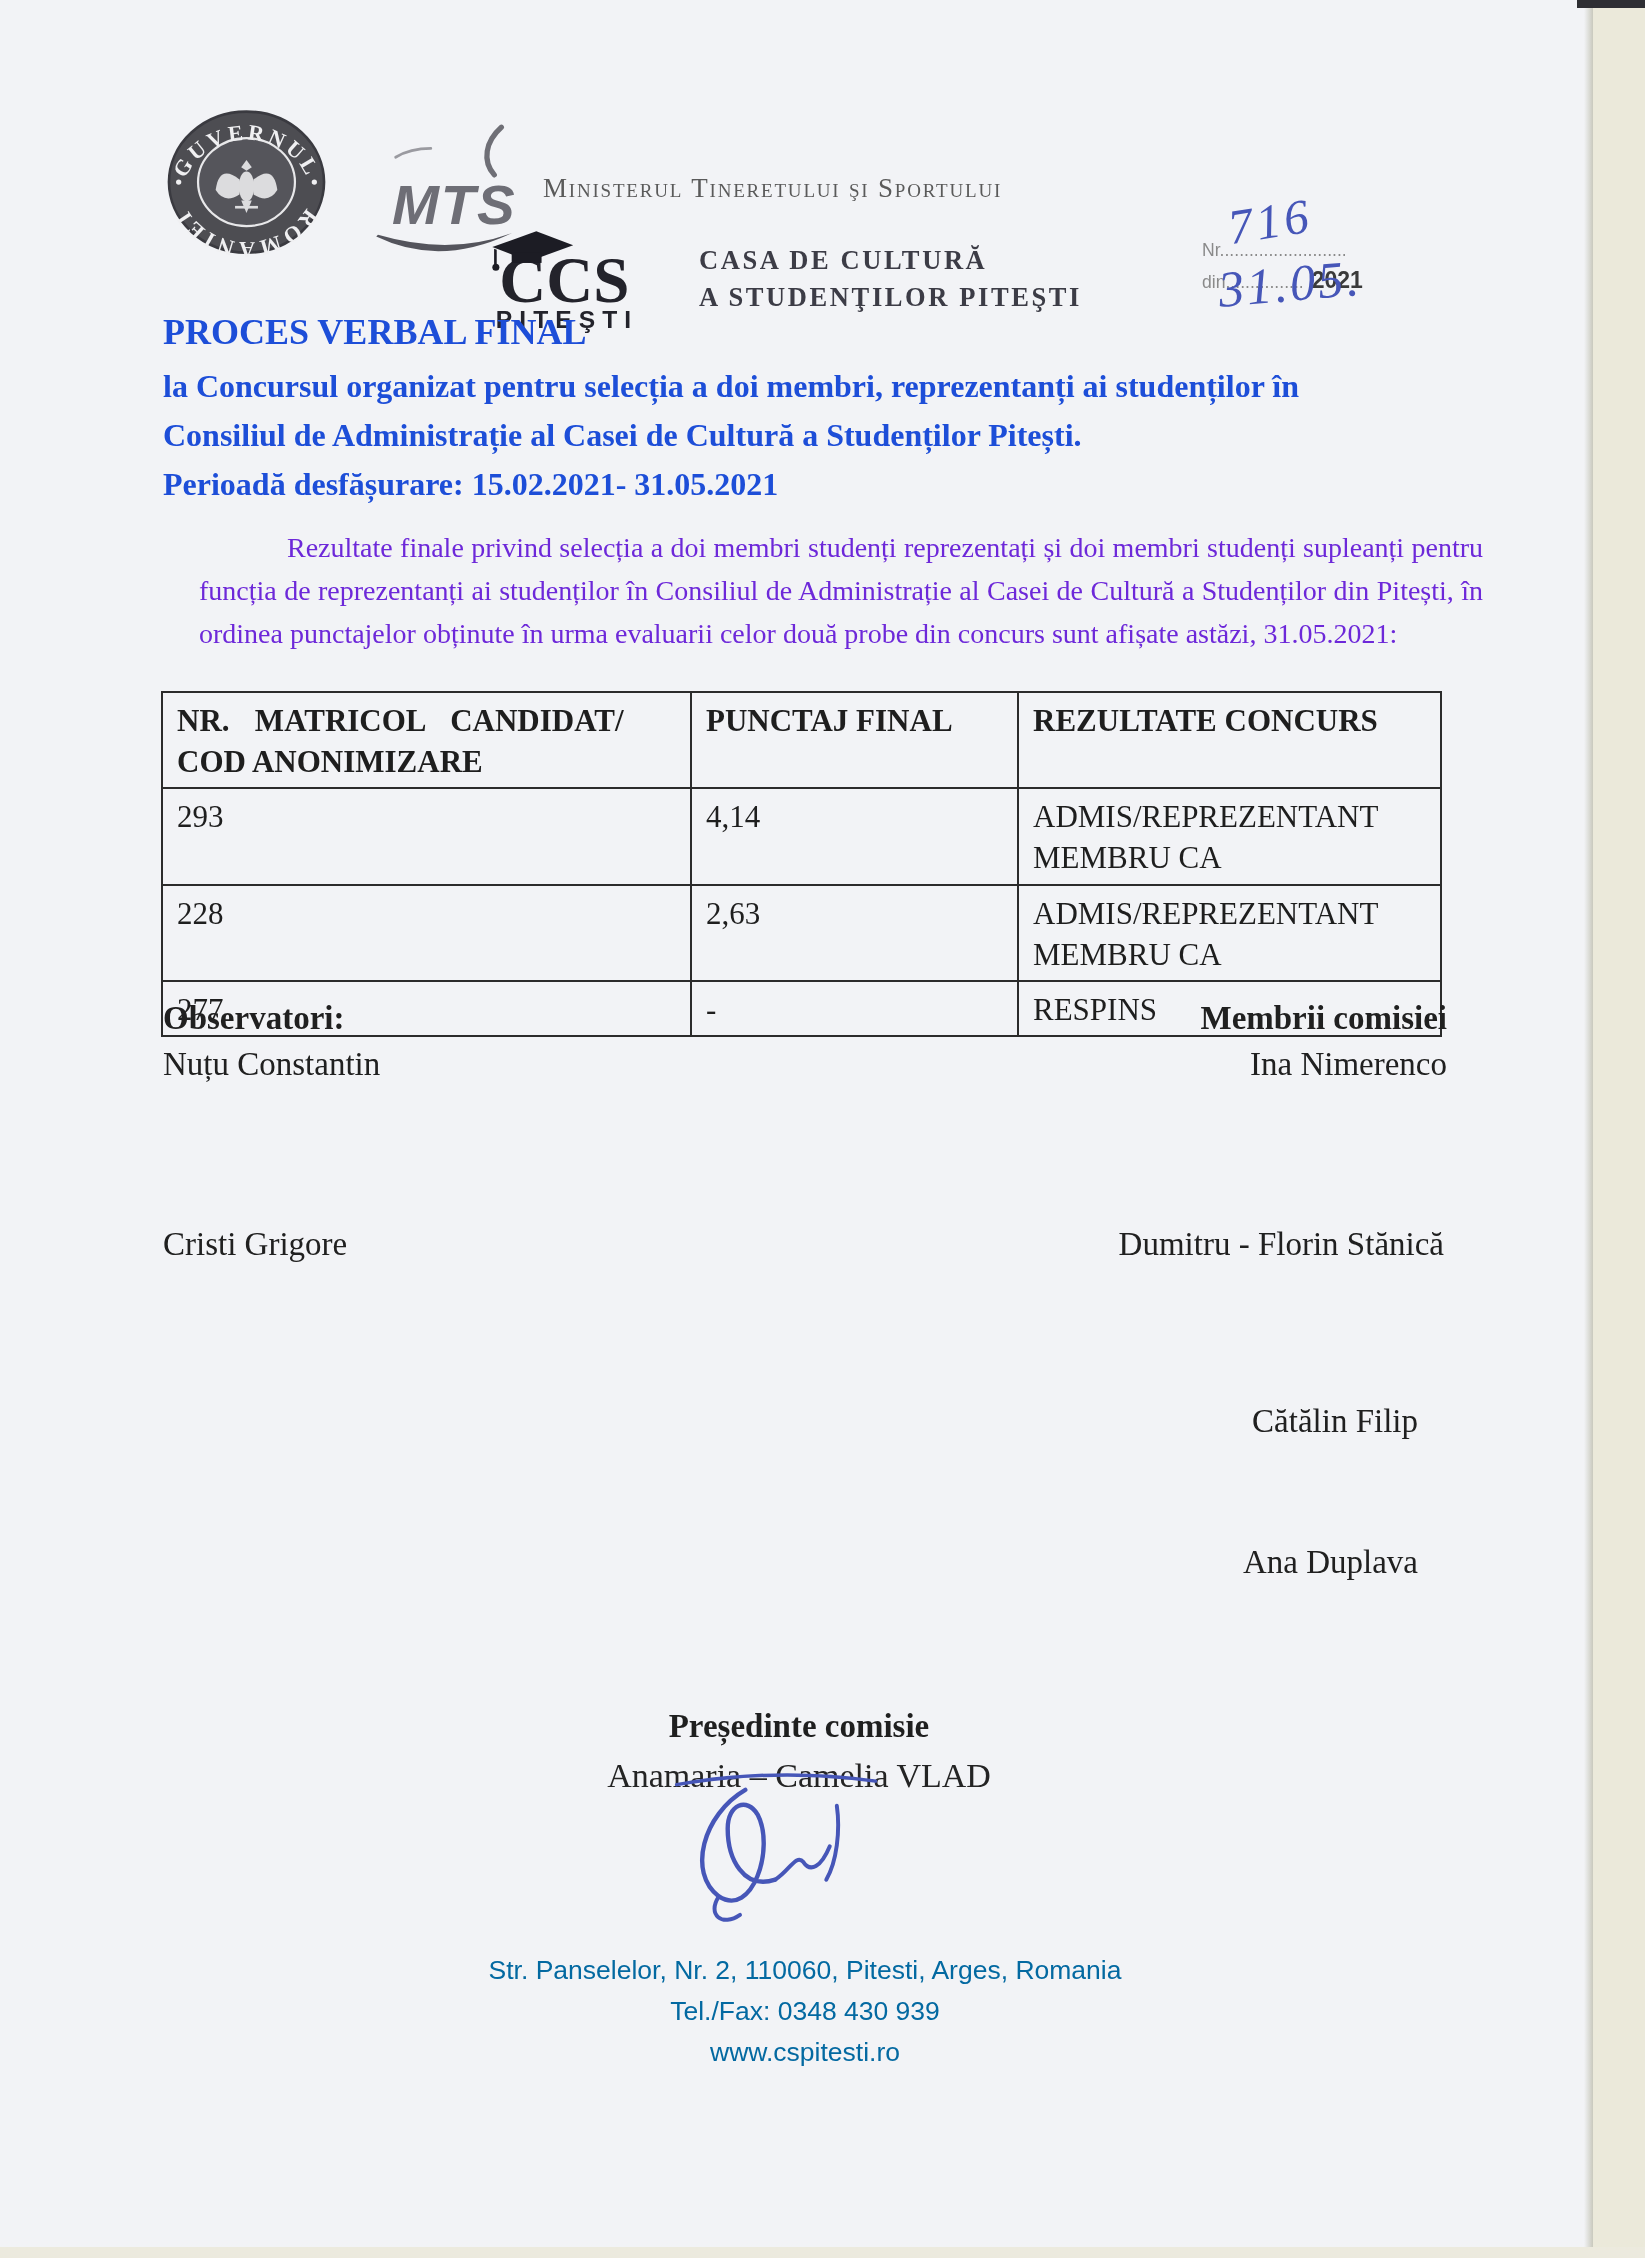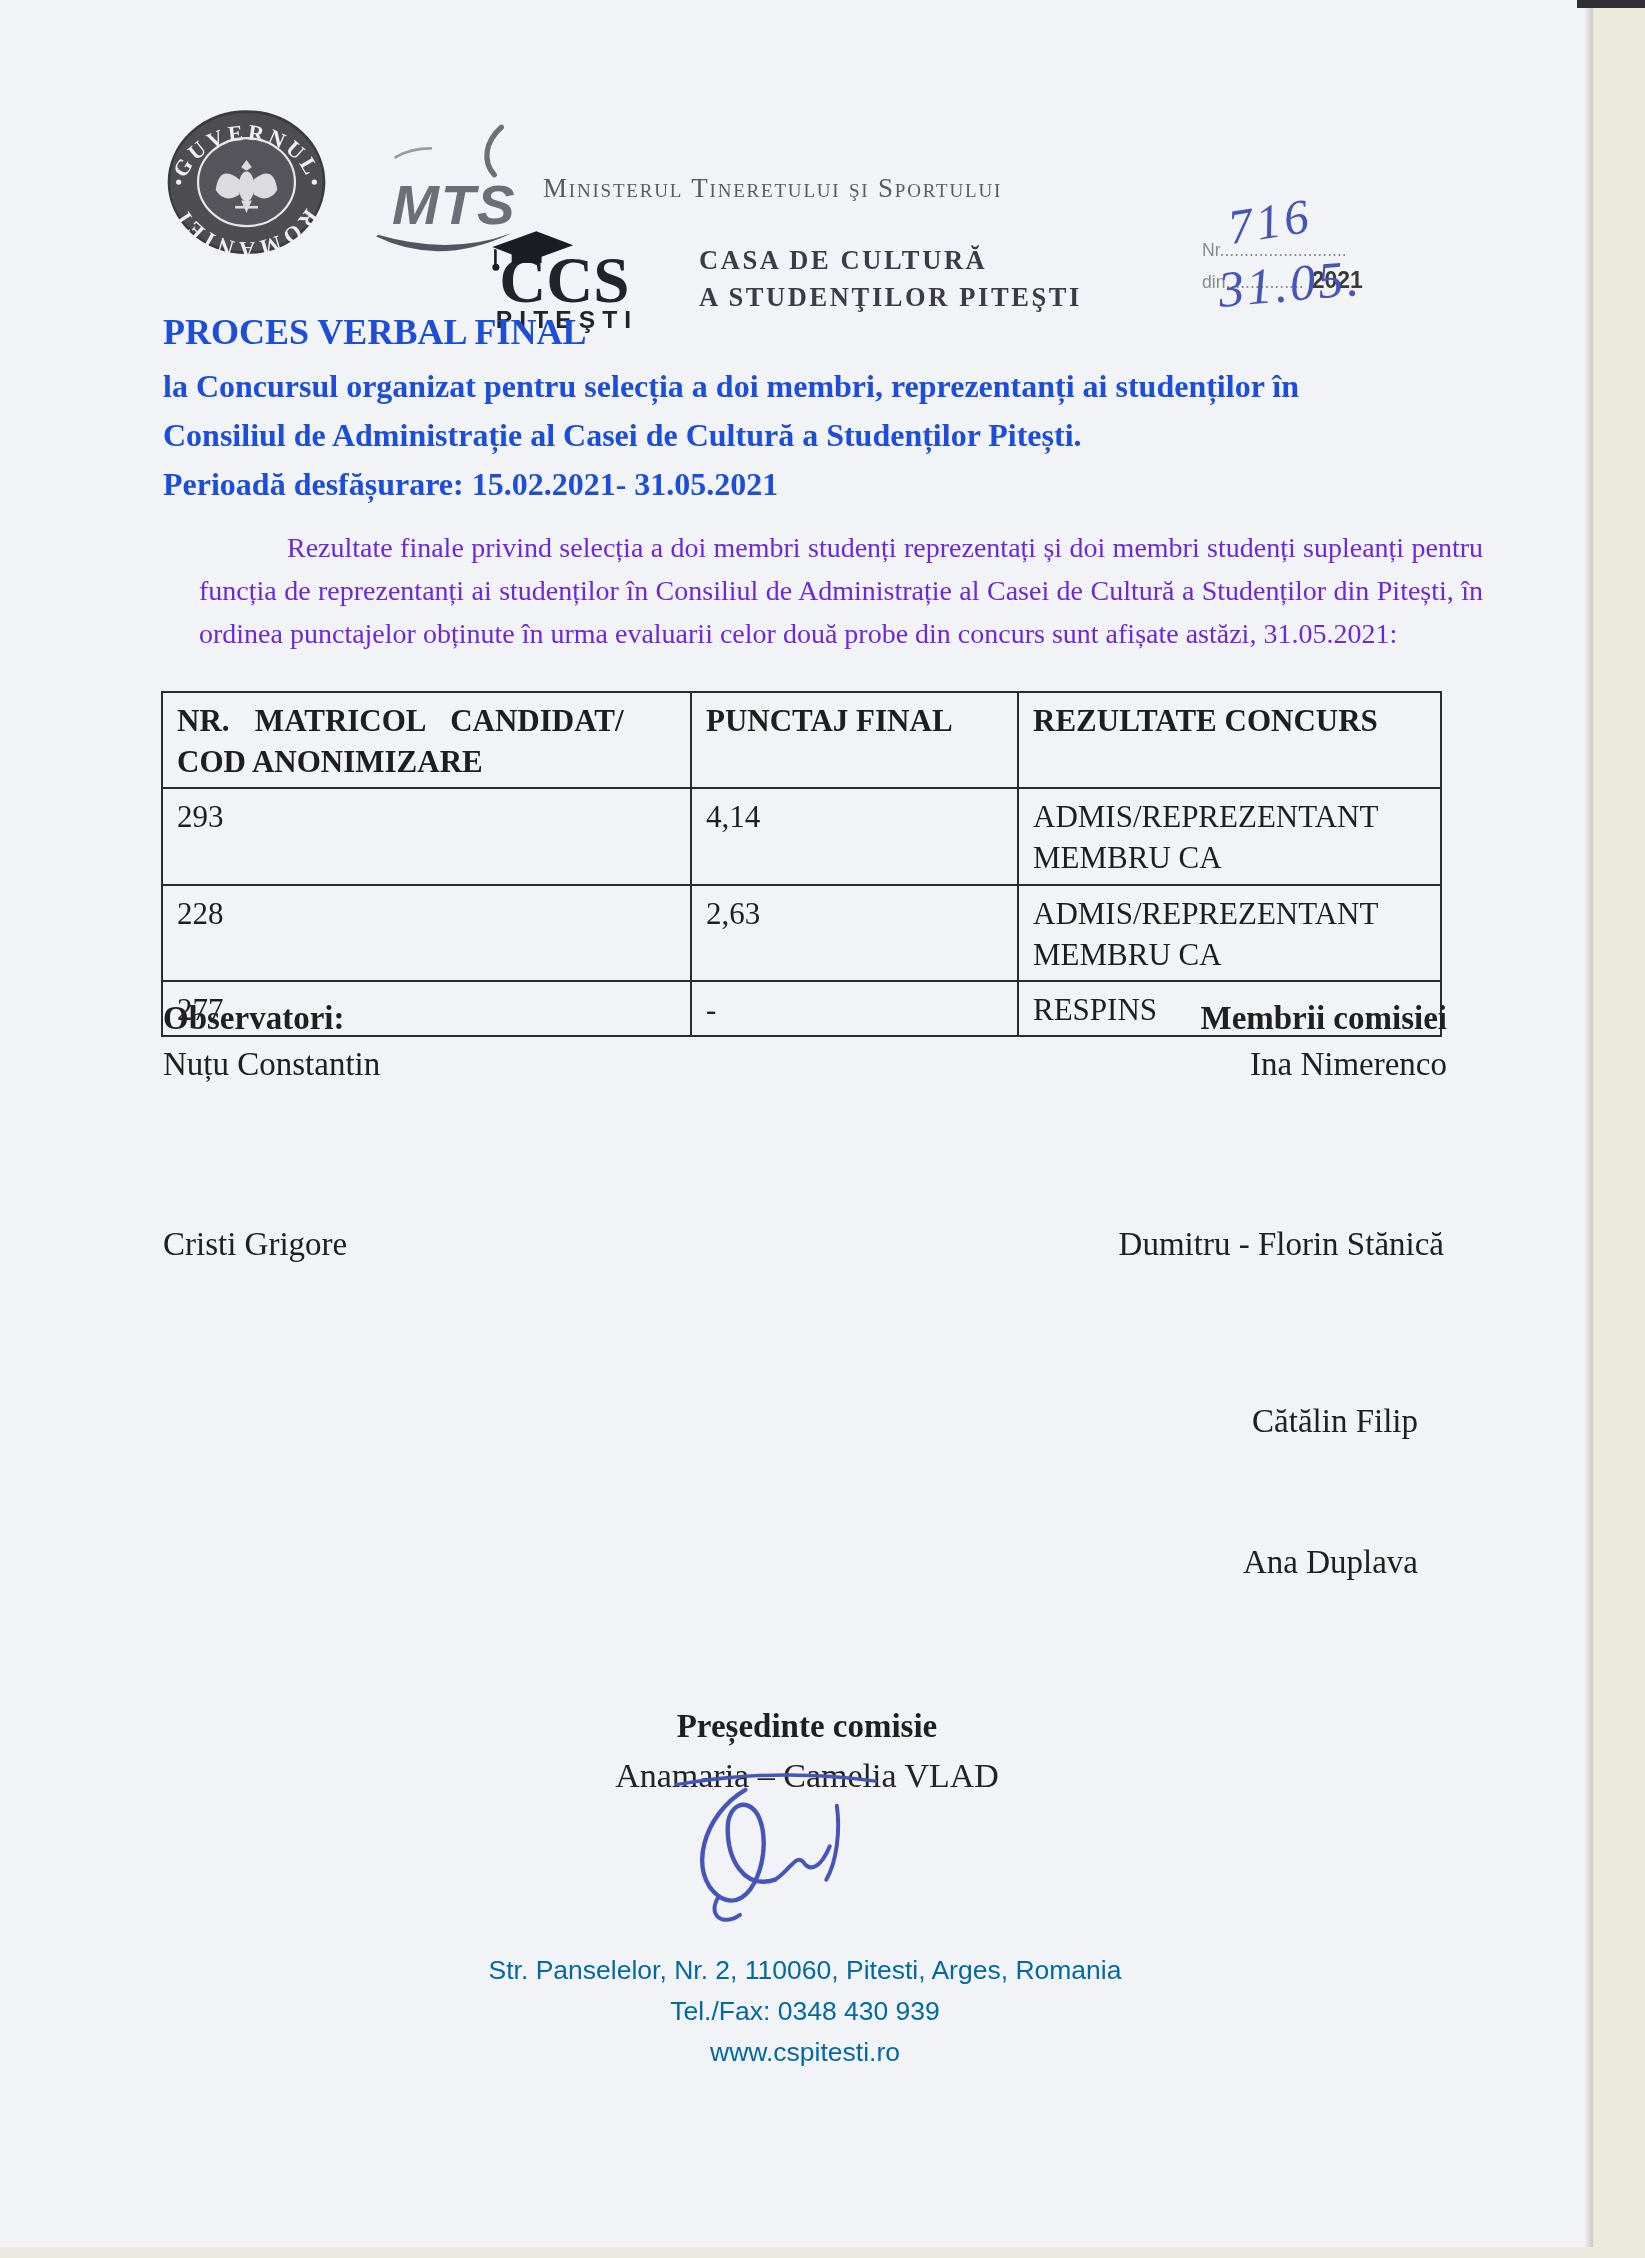--- a/index.html
+++ b/index.html
@@ -58,21 +58,21 @@
   .sig.bold{font-weight:bold;}
   .obs-label{left:163px;top:1000px;}
   .memb-label{right:198px;top:1000px;text-align:right;}
   .obs-1{left:163px;top:1046px;}
   .comm-1{right:198px;top:1046px;text-align:right;}
   .obs-2{left:163px;top:1226px;}
   .comm-2{right:201px;top:1226px;text-align:right;}
   .comm-3{right:227px;top:1403px;text-align:right;}
   .comm-4{right:227px;top:1544px;text-align:right;}
 
-  .president-block{position:absolute;left:165px;top:1708px;width:1284px;text-align:center;}
+  .president-block{position:absolute;left:157px;top:1708px;width:1284px;text-align:center;}
   .president-label{font-size:33px;font-weight:bold;color:#1f1f1f;}
   .president-name{font-size:34px;margin-top:12.4px;color:#242424;}
   .signature-svg{position:absolute;left:657px;top:1760px;}
 
   
   .footer{position:absolute;left:163px;top:1950px;width:1284px;text-align:center;
           font-family:"Liberation Sans",sans-serif;font-size:26.5px;color:#0369a1;line-height:41px;}
 </style>
 </head>
 <body>

